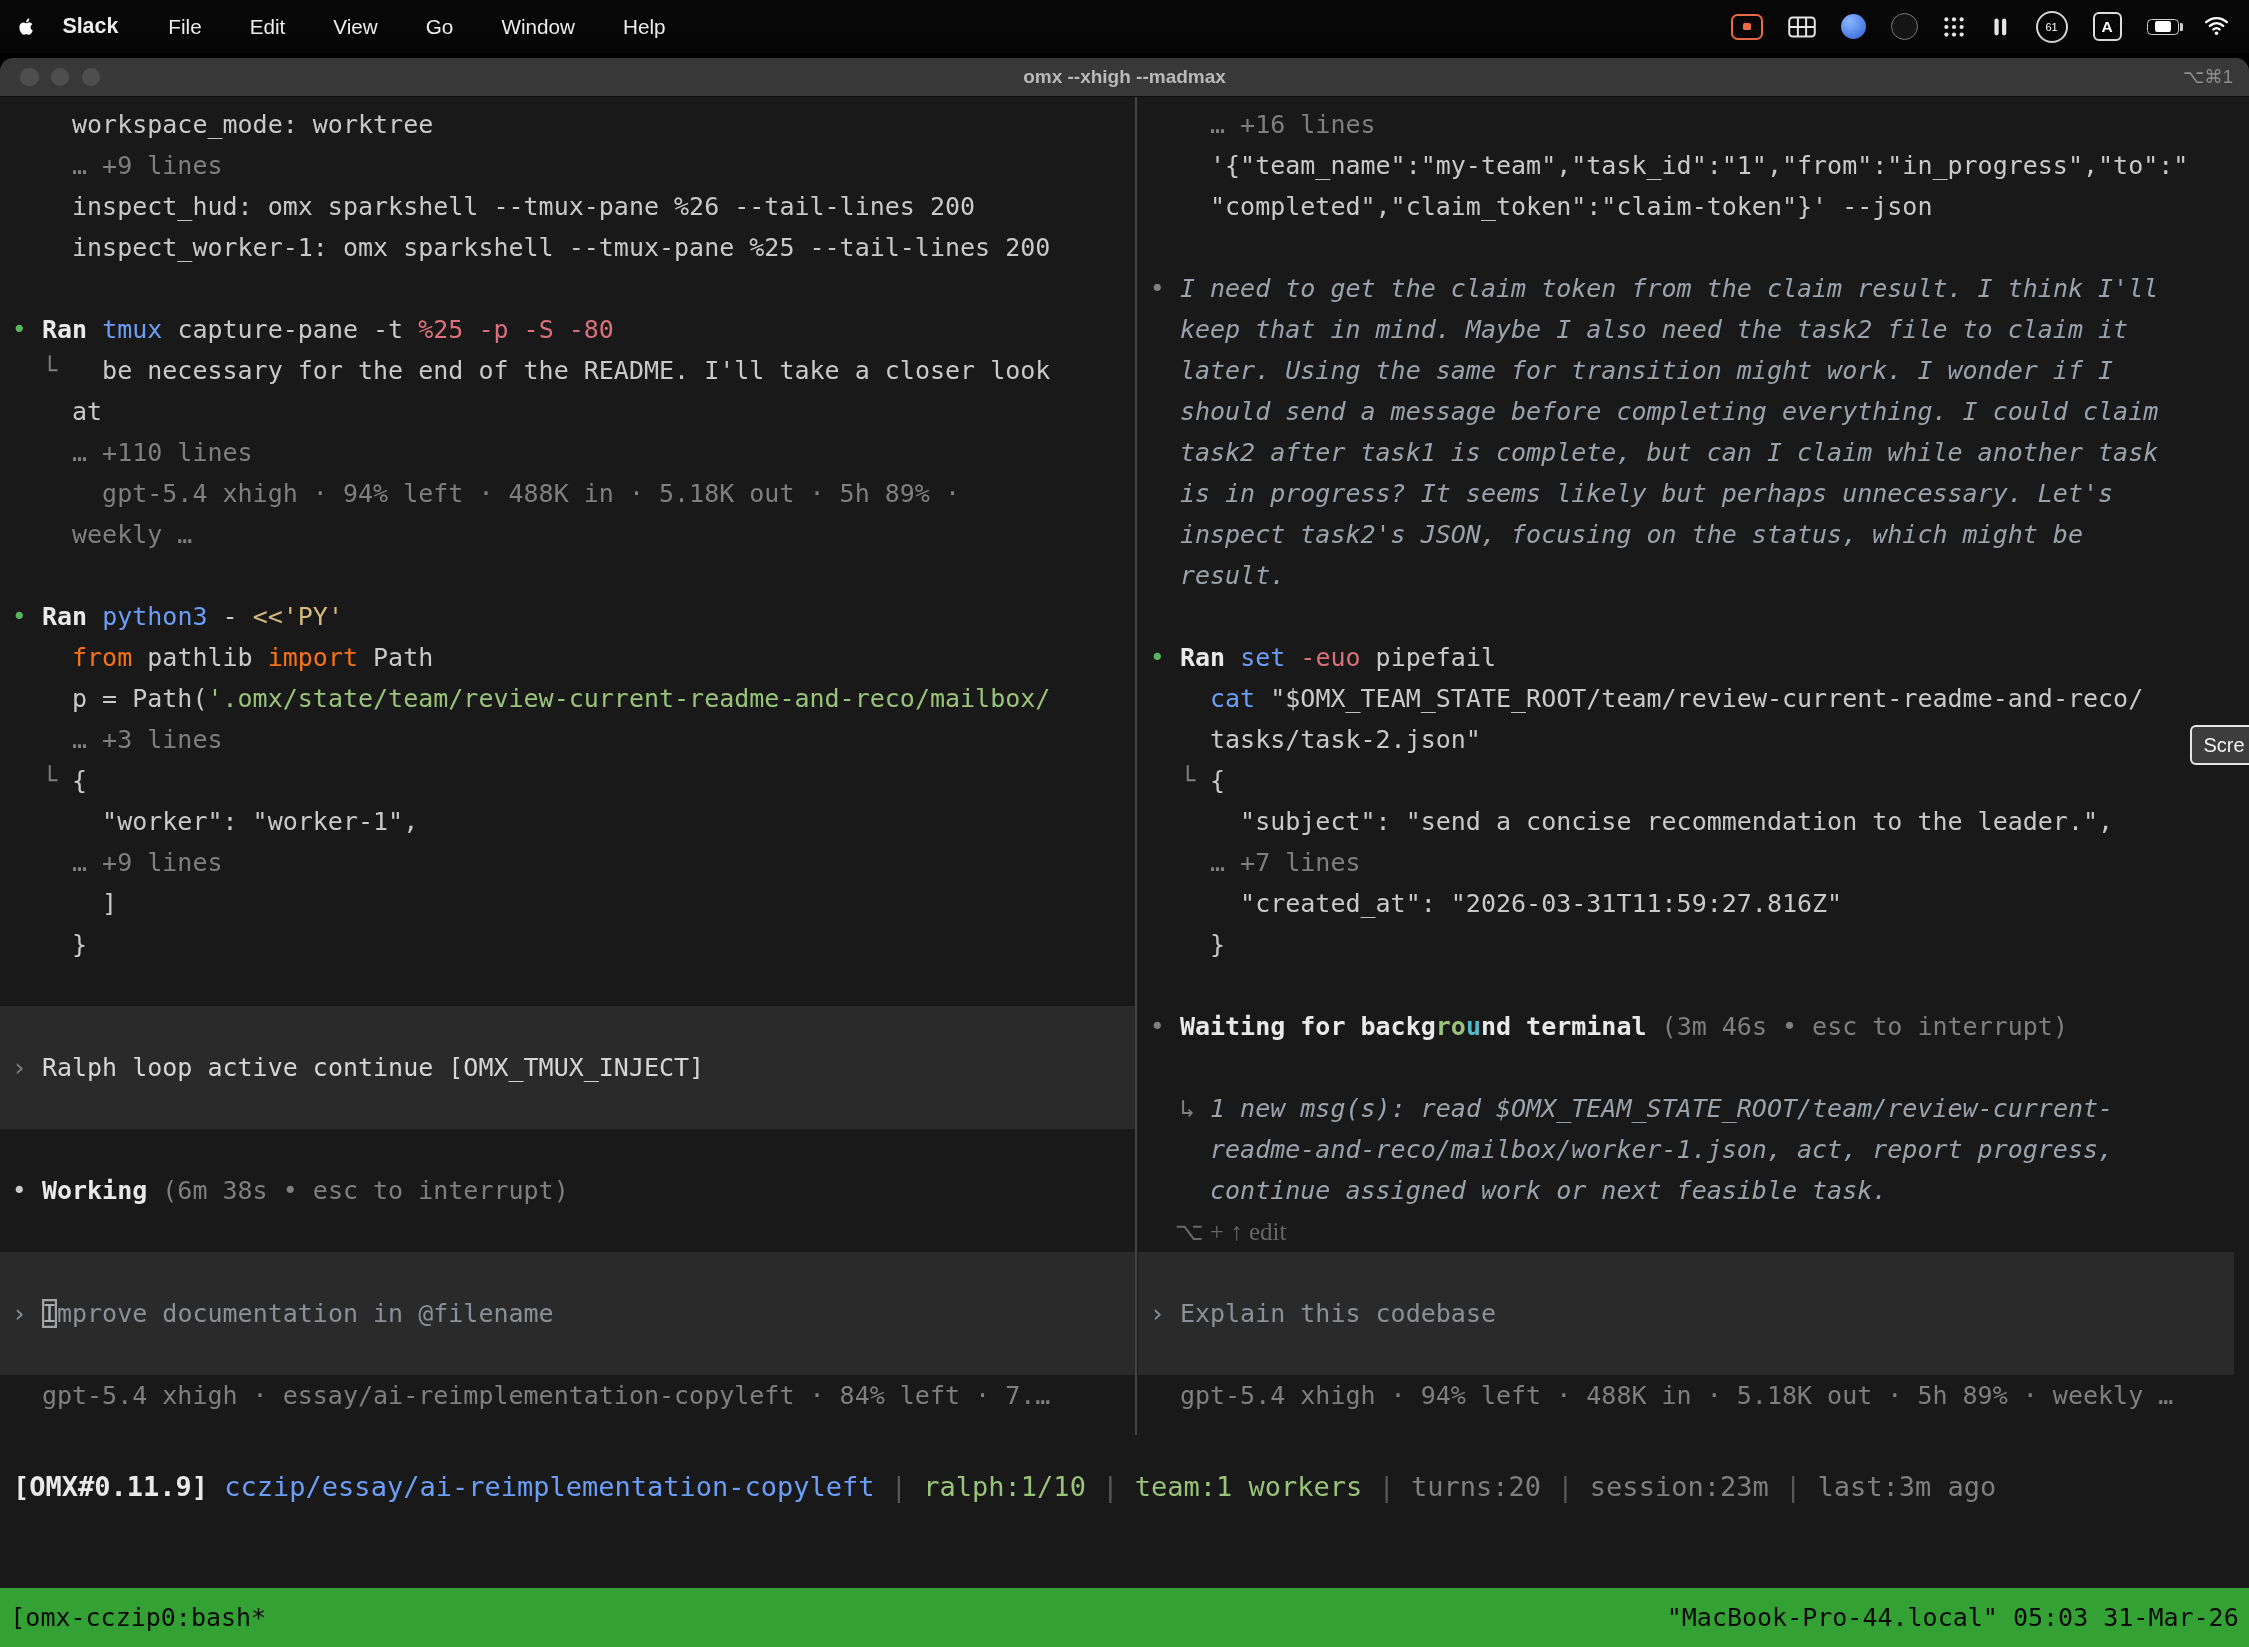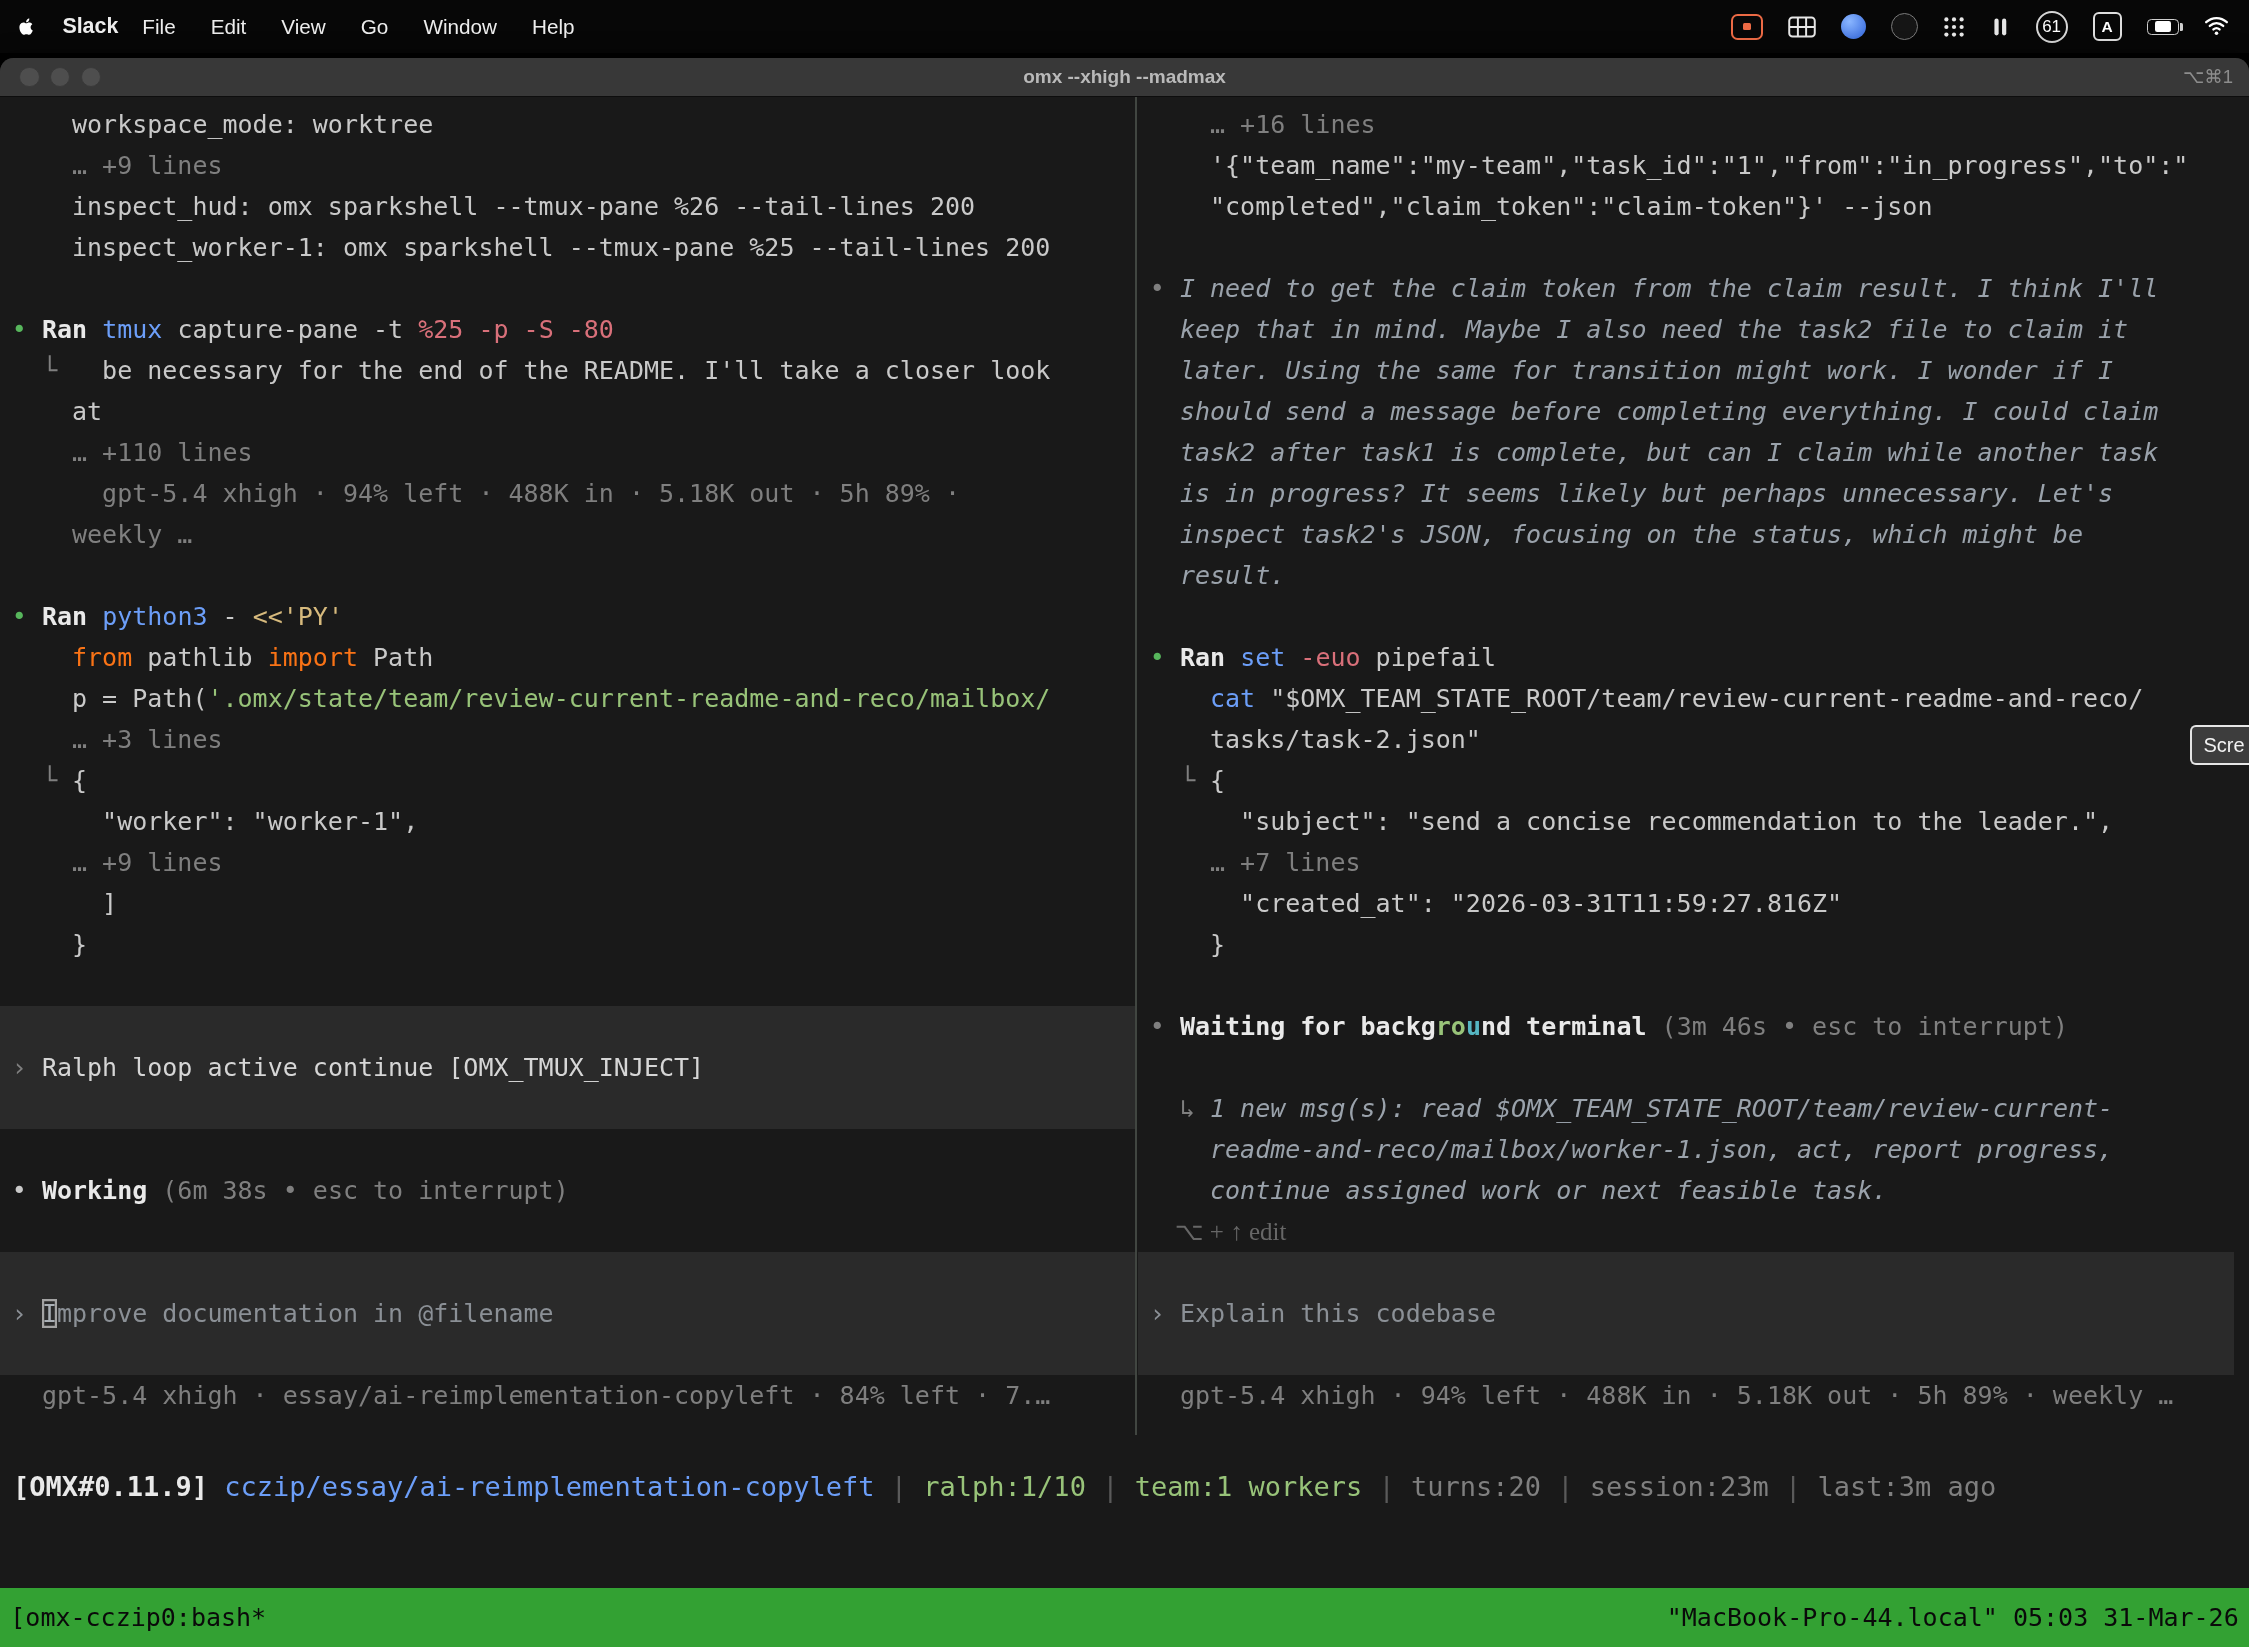--- a/index.html
+++ b/index.html
@@ -2,30 +2,30 @@
 <html style="font-size:11.8px"><head>
 <meta charset="utf-8">
 <style>
   html,body{margin:0;padding:0;width:2250px;height:1648px;background:#000;overflow:hidden;
     font-family:"DejaVu Sans Mono",monospace;}
   
   .menubar{position:absolute;top:0;left:0;right:0;height:53px;background:#070707;color:#ededed;
     display:flex;align-items:center;padding:0 16px;font-family:"Liberation Sans",sans-serif;font-size:20.7px;}
   .apple{display:flex;align-items:center;margin-right:4.4px;}
   .appname{font-weight:bold;margin-left:22px;font-size:21.4px;}
-  .menus{display:flex;gap:35px;margin-left:24px;}
+  .menus{display:flex;gap:48px;margin-left:50px;}
   .menu-item{cursor:default;}
   .sticons{display:flex;align-items:center;gap:25px;margin-left:auto;padding-right:4.4px;}
   .icn{display:flex;align-items:center;justify-content:center;}
   .rec{width:28px;height:22px;border:2.2px solid #ec6a45;border-radius:6.6px;display:flex;align-items:center;justify-content:center;}
   .recdot{width:7.4px;height:7.4px;background:#ec6a45;border-radius:1.5px;}
   .bluapp{width:25px;height:25px;border-radius:50%;background:radial-gradient(circle at 34% 30%,#8ab6ff,#2e62d9);}
   .drkapp{width:25px;height:25px;border-radius:50%;background:#151515;border:1.5px solid #7a7a7a;}
   .ring{width:28px;height:28px;border:2.2px solid #d6d6d6;border-radius:50%;display:flex;align-items:center;justify-content:center;
-    font-size:17px;color:#fff;}
+    font-size:11px;color:#fff;}
   .inA{width:25px;height:25px;border:2.2px solid #dedede;border-radius:5.9px;display:flex;align-items:center;justify-content:center;
     font-size:15.5px;font-weight:bold;color:#fff;}
   .batt{width:32px;height:16px;border:1.5px solid #cfcfcf;border-radius:4.4px;position:relative;padding:1.5px;box-sizing:border-box;}
   .battfill{width:60%;height:100%;background:#fff;border-radius:2.2px;}
   .batt::after{content:"";position:absolute;right:-5.2px;top:3.7px;width:3px;height:7.4px;background:#cfcfcf;border-radius:0 1.5px 1.5px 0;}
   
   .window{position:absolute;top:58px;left:0;right:0;bottom:0;background:#191919;border-radius:13.3px 13.3px 0 0;overflow:hidden;
     box-shadow:0 0 22px rgba(0,0,0,.7);}
   .titlebar{height:38px;background:#383838;border-bottom:0.7px solid #0d0d0d;position:relative;display:flex;align-items:center;
     font-family:"Liberation Sans",sans-serif;}

